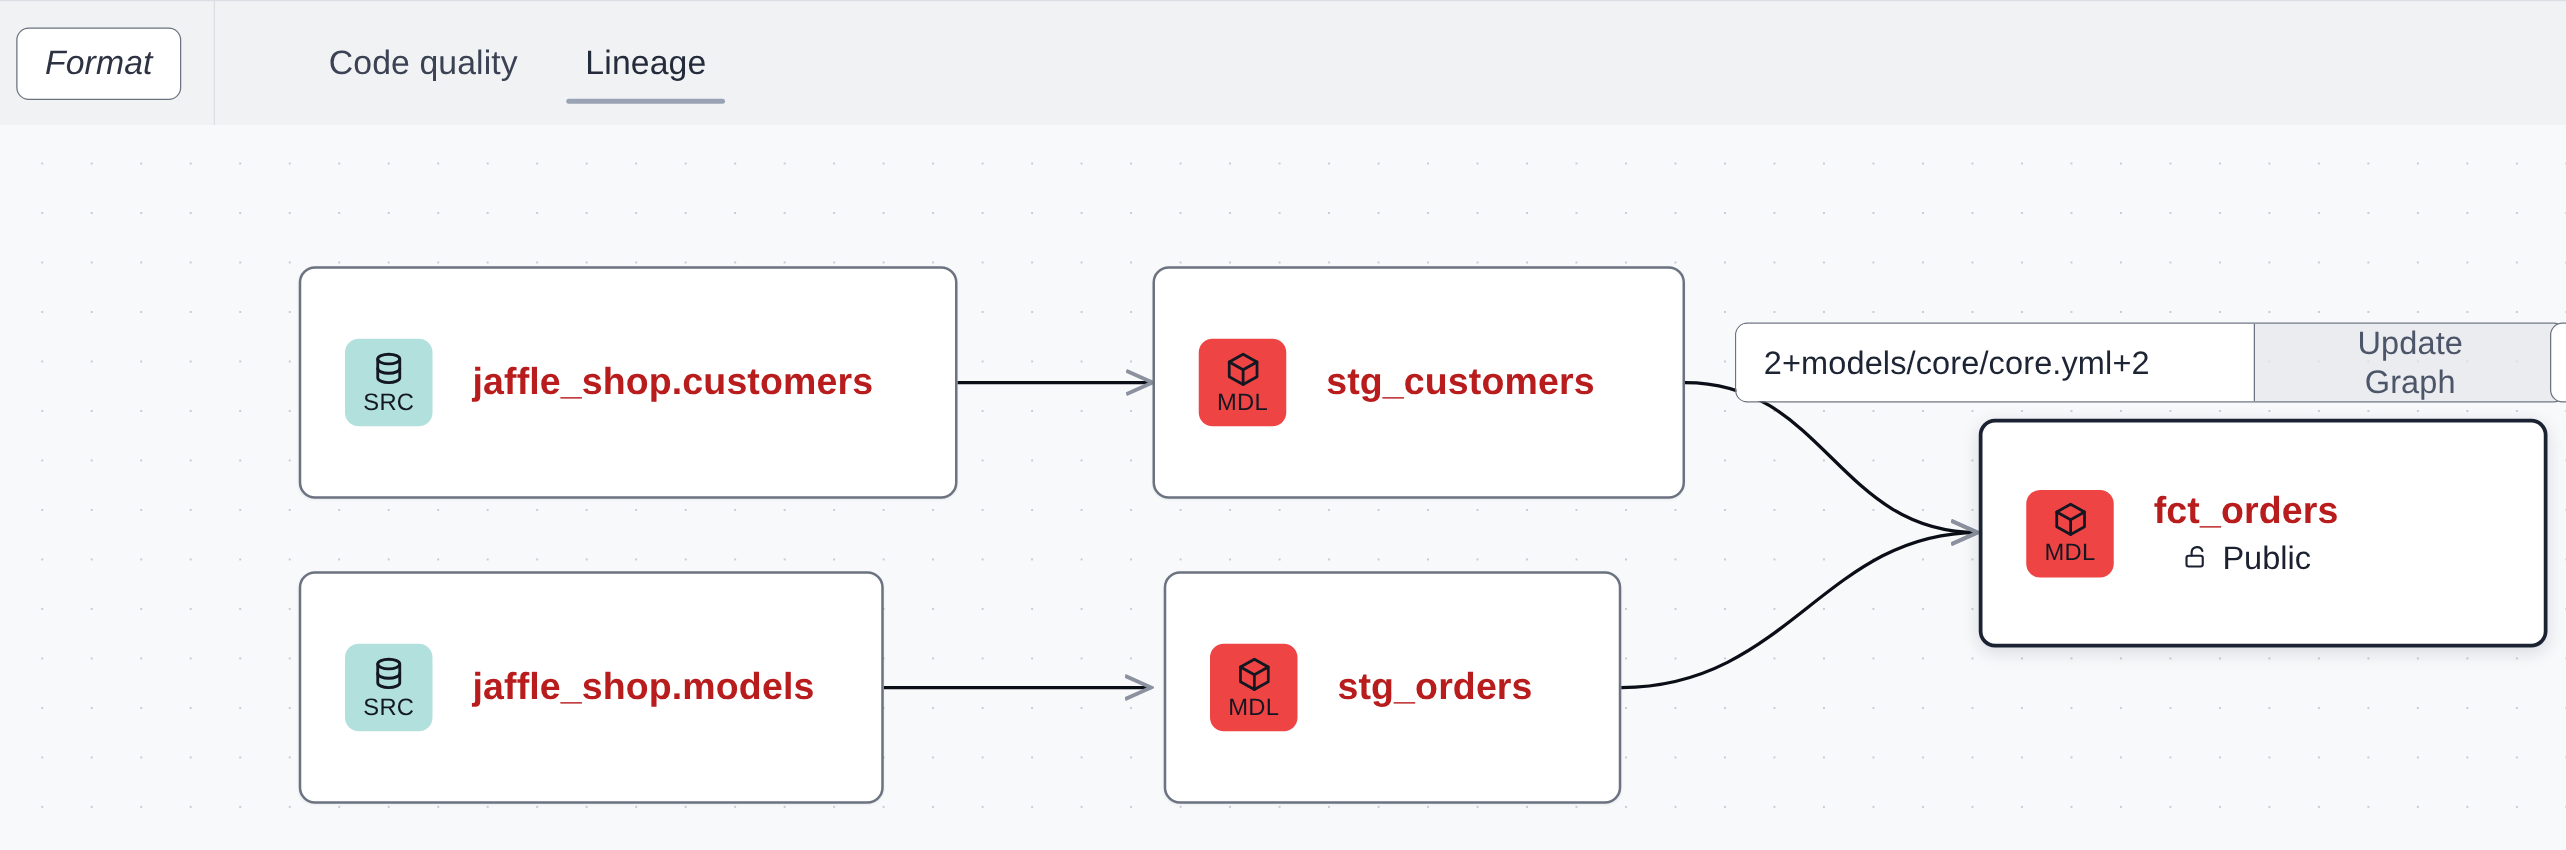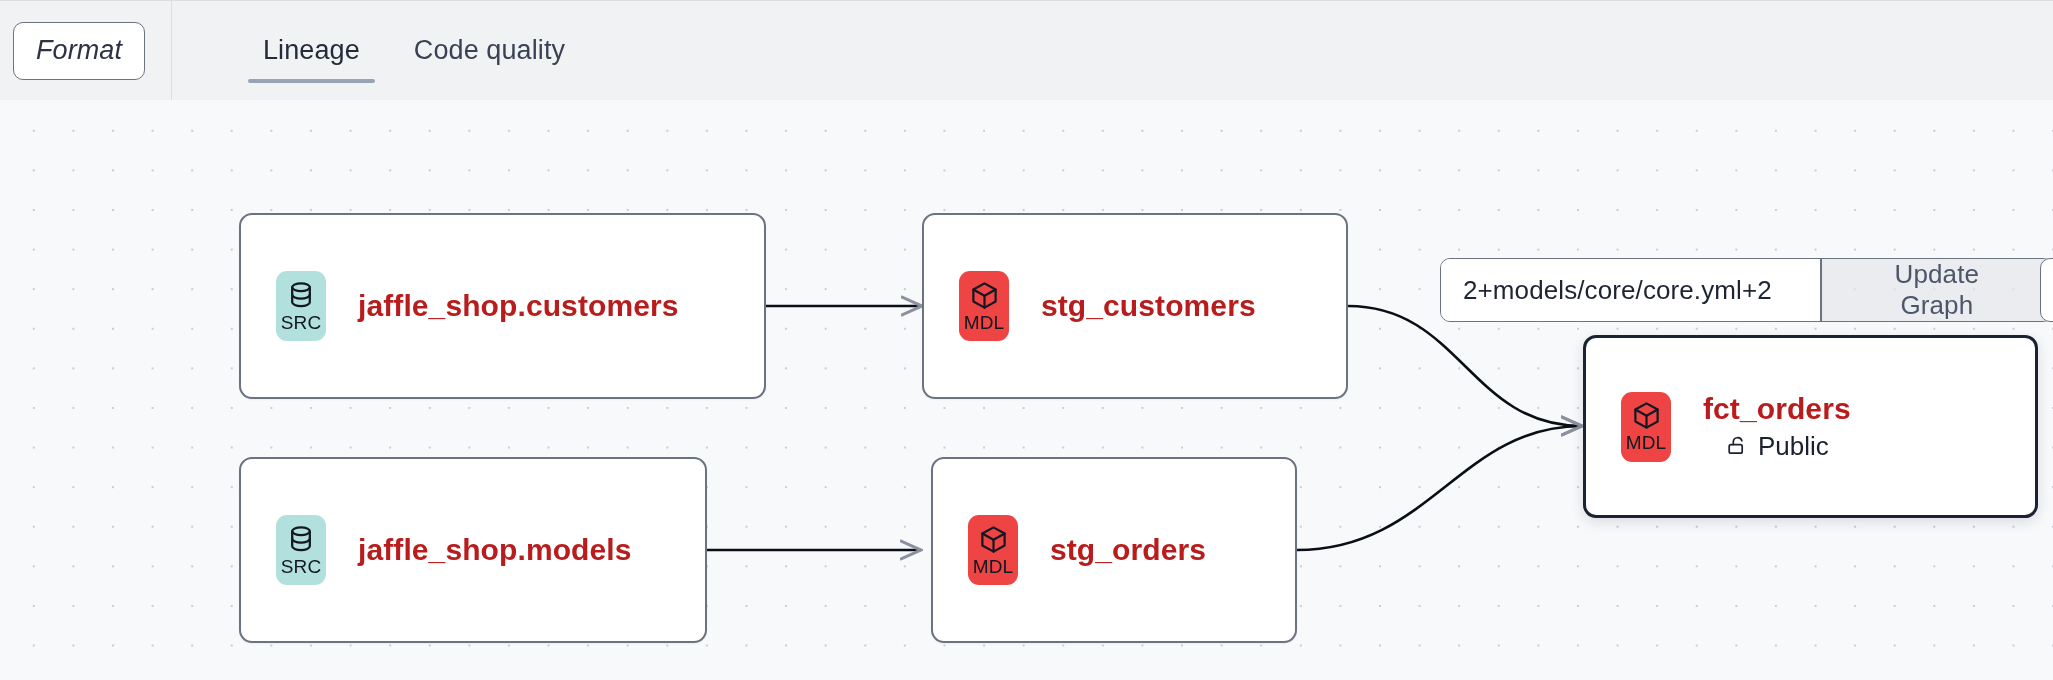--- a/index.html
+++ b/index.html
@@ -117,21 +117,21 @@
     padding-left: 35px;
     box-shadow: 0 1px 2px rgba(20,25,40,.05);
   }
 
   .node.selected {
     border: 3.5px solid #1b2232;
     box-shadow: 0 4px 14px rgba(20,25,40,.13);
   }
 
   .badge {
-    width: 50px;
+    width: 70px;
     height: 70px;
     border-radius: 11px;
     display: flex;
     flex-direction: column;
     align-items: center;
     justify-content: center;
     flex: 0 0 auto;
     gap: 2px;
   }
 
@@ -172,21 +172,21 @@
     line-height: 32px;
     margin-top: 3px;
     justify-content: center;
   }
 
   .node-sub svg { display: block; }
 
   
   .selector {
     position: absolute;
-    left: 1440px;
+    left: 1388px;
     top: 158px;
     height: 64px;
     display: flex;
     align-items: stretch;
     border: 1.7px solid #6b7280;
     border-radius: 10px;
     overflow: hidden;
     background: transparent;
   }
 
@@ -234,22 +234,22 @@
   }
 </style>
 </head>
 <body>
 
 <div class="topbar">
   <div class="format-zone">
     <div class="format-button">Format</div>
   </div>
   <div class="tabs">
+    <div class="tab">Code quality</div>
     <div class="tab active">Lineage</div>
-    <div class="tab">Code quality</div>
   </div>
 </div>
 
 <div class="canvas">
 
   <svg class="edges" viewBox="0 0 2053 580" width="2053" height="580">
     <defs>
       <marker id="arrow" viewBox="0 0 10 10" refX="9" refY="5" markerWidth="9" markerHeight="9" orient="auto-start-reverse">
         <path d="M 0 1 L 9 5 L 0 9" fill="none" stroke="#8b919f" stroke-width="1.3"></path>
       </marker>

